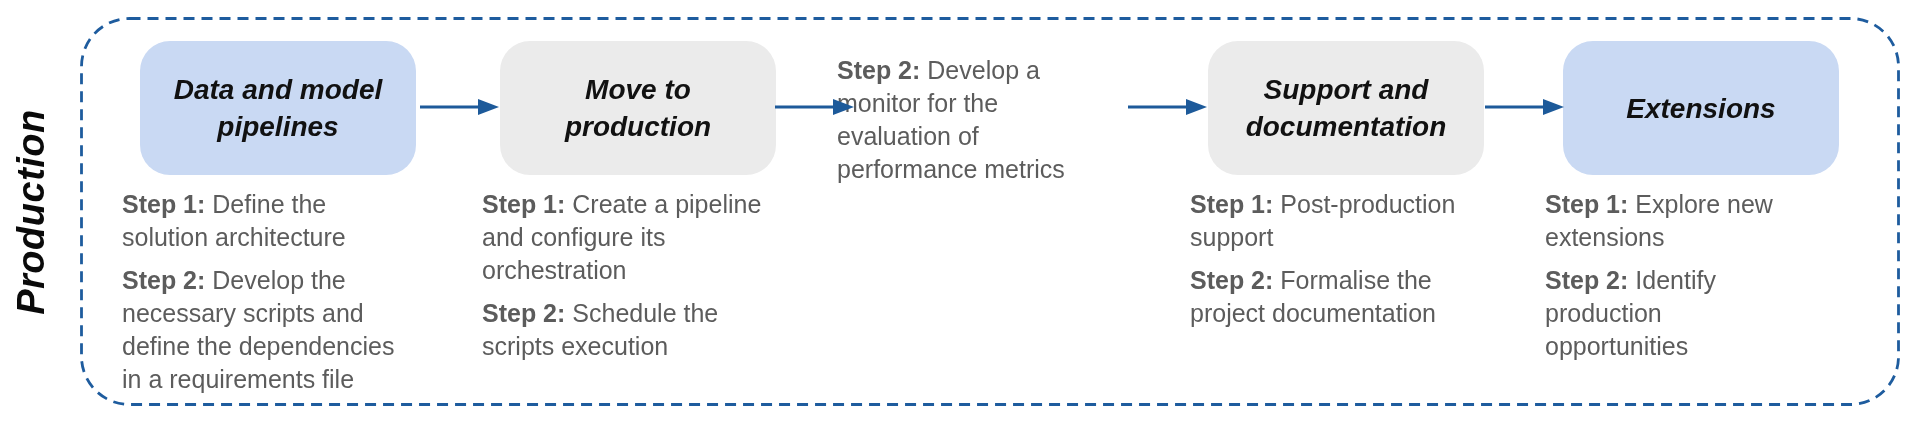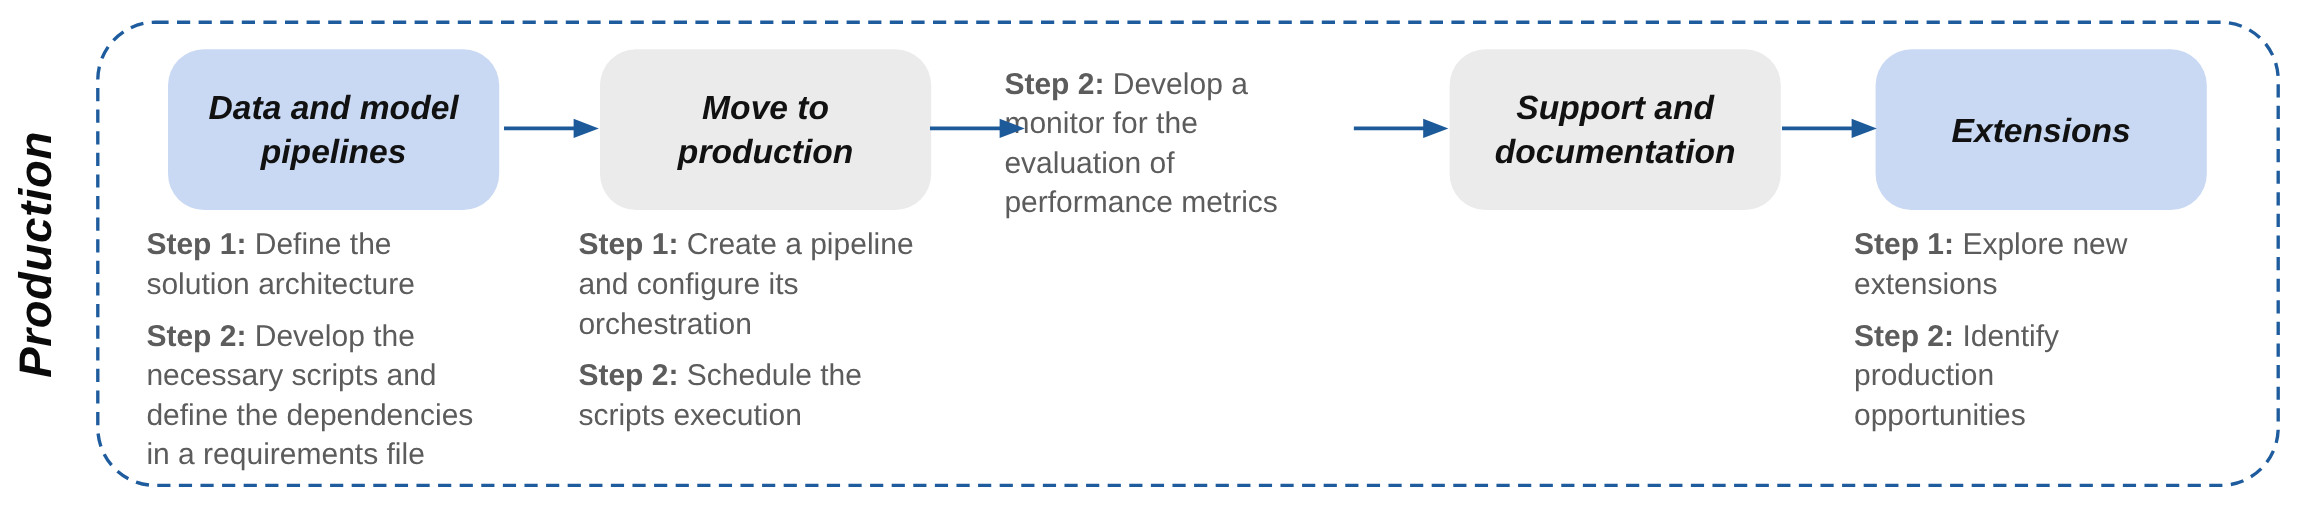--- a/index.html
+++ b/index.html
@@ -131,20 +131,26 @@
 evaluation of
 performance metrics</span></p>
     </div>
   </div>
 
   <div class="stage" style="left:1190px">
     <div class="stage-box gray">
       <span class="stage-title">Support and
 documentation</span>
     </div>
+    <div class="steps">
+      <p class="step"><b class="step-label">Step 1:</b> <span class="step-body">Post-production
+support</span></p>
+      <p class="step"><b class="step-label">Step 2:</b> <span class="step-body">Formalise the
+project documentation</span></p>
+    </div>
   </div>
 
   <div class="stage" style="left:1545px">
     <div class="stage-box blue">
       <span class="stage-title">Extensions</span>
     </div>
     <div class="steps">
       <p class="step"><b class="step-label">Step 1:</b> <span class="step-body">Explore new
 extensions</span></p>
       <p class="step"><b class="step-label">Step 2:</b> <span class="step-body">Identify

